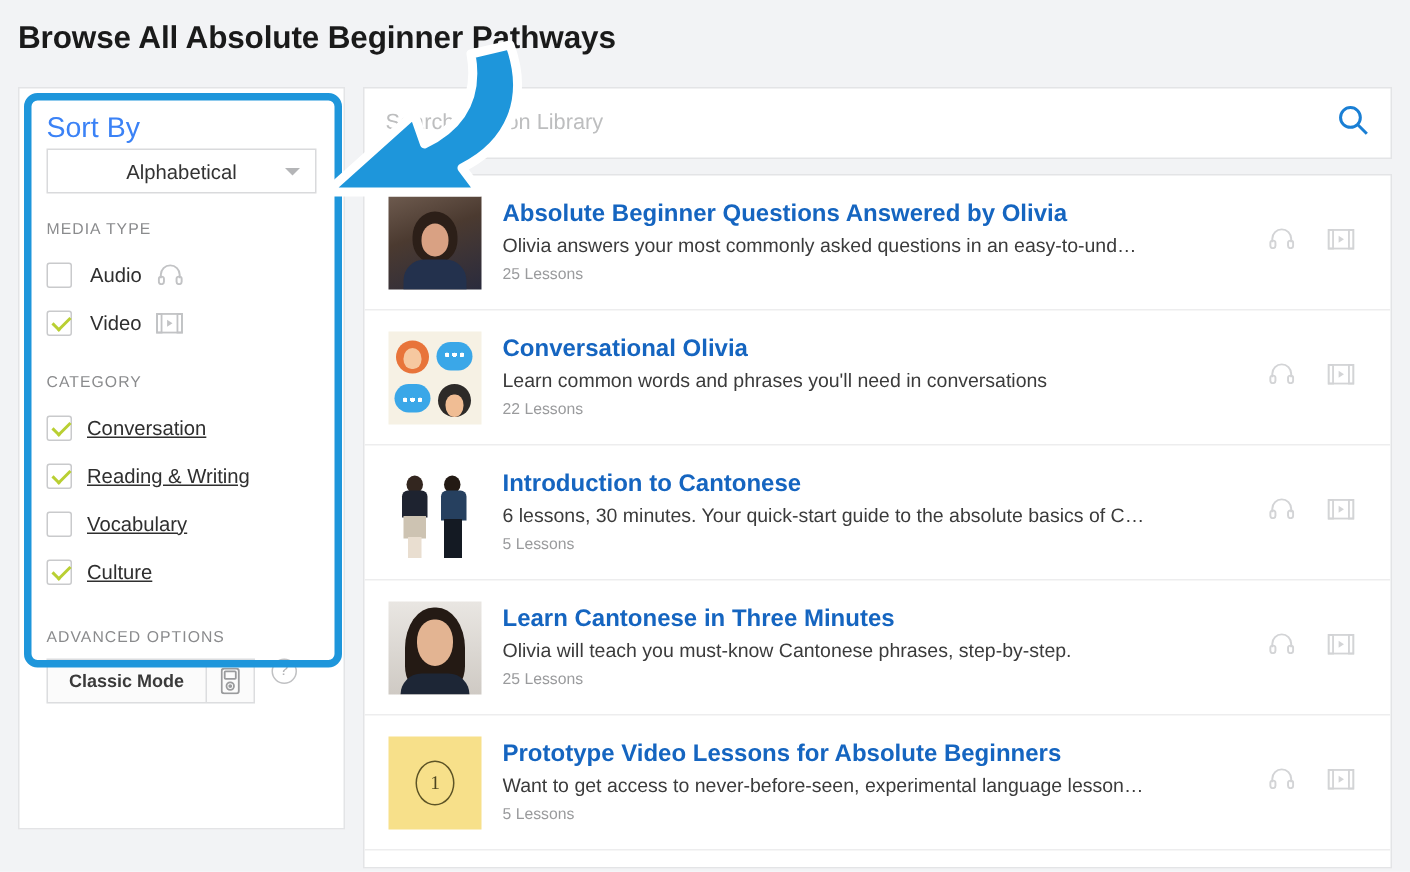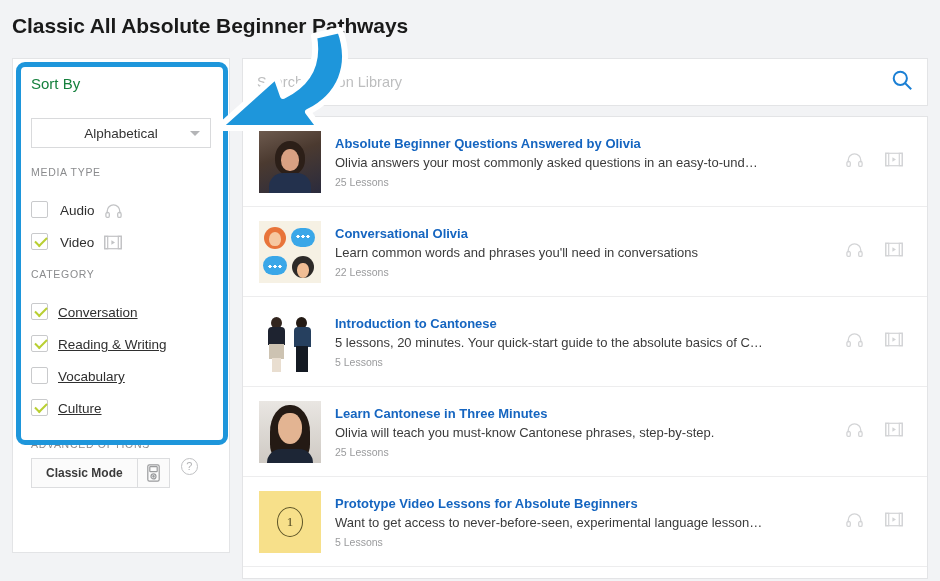--- a/index.html
+++ b/index.html
@@ -60,23 +60,23 @@
     height: 383px;
     border: 5px solid #1e96db;
     border-radius: 9px;
     pointer-events: none;
     z-index: 6;
   }
 
   .sb-inner { padding: 16px 18px 0 18px; position: relative; z-index: 2; }
 
   .sortby-label {
-    font-size: 15px;
-    color: #15803d;
-    margin-bottom: 26px;
+    font-size: 19px;
+    color: #3b82f6;
+    margin-bottom: 2px;
   }
 
   .select-box {
     position: relative;
     height: 30px;
     border: 1px solid #d9dadc;
     background: #fff;
     display: flex;
     align-items: center;
     padding: 0 10px;
@@ -98,21 +98,21 @@
   .group-label {
     font-size: 10.5px;
     letter-spacing: 0.7px;
     color: #8a8b8d;
     text-transform: uppercase;
     margin: 18px 0 8px 0;
   }
 
   .opt-row {
     display: flex;
-    align-items: flex-end;
+    align-items: center;
     height: 32px;
   }
 
   .cbox {
     width: 17px; height: 17px;
     border: 1px solid #c9cacc;
     border-radius: 2px;
     background: #fff;
     position: relative;
     flex: 0 0 17px;
@@ -233,21 +233,21 @@
     flex: 0 0 62px;
     margin-right: 14px;
     overflow: hidden;
     position: relative;
     background: #ddd;
   }
 
   .row-text { flex: 1 1 auto; min-width: 0; }
 
   .row-title {
-    font-size: 13px;
+    font-size: 16px;
     font-weight: bold;
     color: #1565c0;
     margin-bottom: 4px;
     white-space: nowrap;
     overflow: hidden;
     text-overflow: ellipsis;
   }
   .row-desc {
     font-size: 13px;
     color: #3b3b3b;
@@ -339,21 +339,21 @@
     height: 125px;
     z-index: 20;
     pointer-events: none;
   }
 </style>
 </head>
 <body>
 
 <div id="page">
 
-  <div class="page-header">Classic All Absolute Beginner Pathways</div>
+  <div class="page-header">Browse All Absolute Beginner Pathways</div>
 
   <div class="content">
 
     <div class="sidebar">
 
       <div class="highlight-box"></div>
 
       <div class="sb-inner">
 
         <div class="sortby-label">Sort By</div>
@@ -511,21 +511,21 @@
             <span class="p1h"></span>
               <span class="p1t"></span>
               <span class="p1s"></span>
               <span class="p1l"></span>
             <span class="p2h"></span>
               <span class="p2t"></span>
               <span class="p2l"></span>
           </div>
           <div class="row-text">
             <div class="row-title">Introduction to Cantonese</div>
-            <div class="row-desc">5 lessons, 20 minutes. Your quick-start guide to the absolute basics of C…</div>
+            <div class="row-desc">6 lessons, 30 minutes. Your quick-start guide to the absolute basics of C…</div>
             <div class="row-count">5 Lessons</div>
           </div>
           <div class="row-icons">
             <span>
               <svg width="17" height="14" viewBox="0 0 17 14" fill="none" stroke="currentColor" stroke-width="1.3">
                 <path d="M2.2 9.5V7.2a6.3 6.3 0 0 1 12.6 0v2.3"></path>
                 <rect x="0.9" y="8.4" width="3.4" height="5" rx="1.5"></rect>
                 <rect x="12.7" y="8.4" width="3.4" height="5" rx="1.5"></rect>
               </svg>
             </span>

